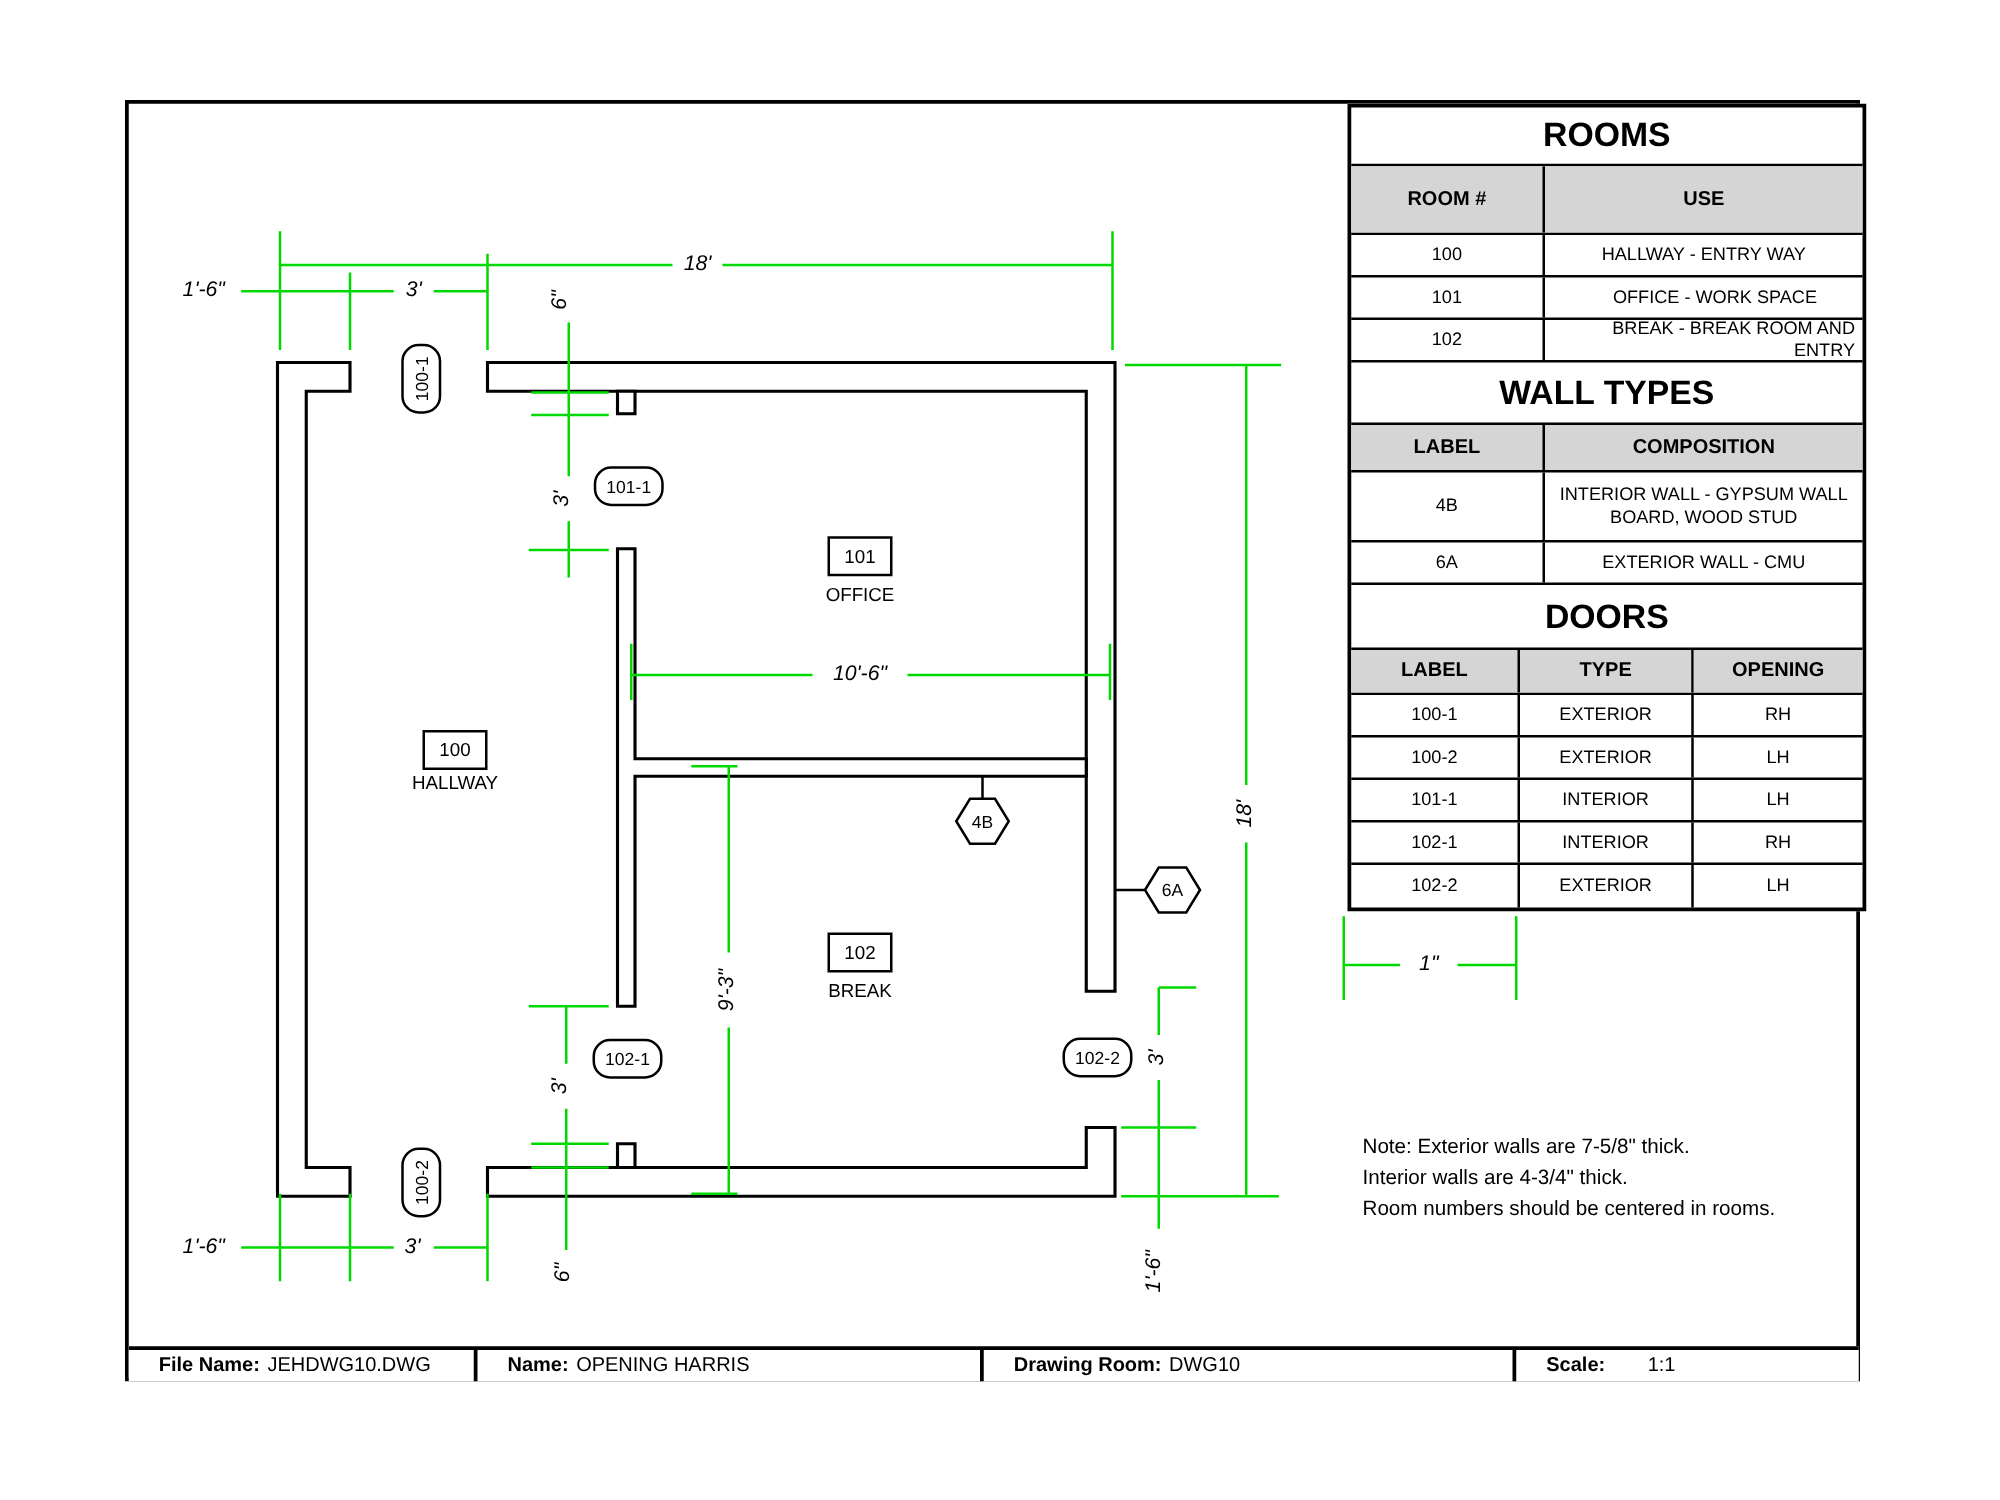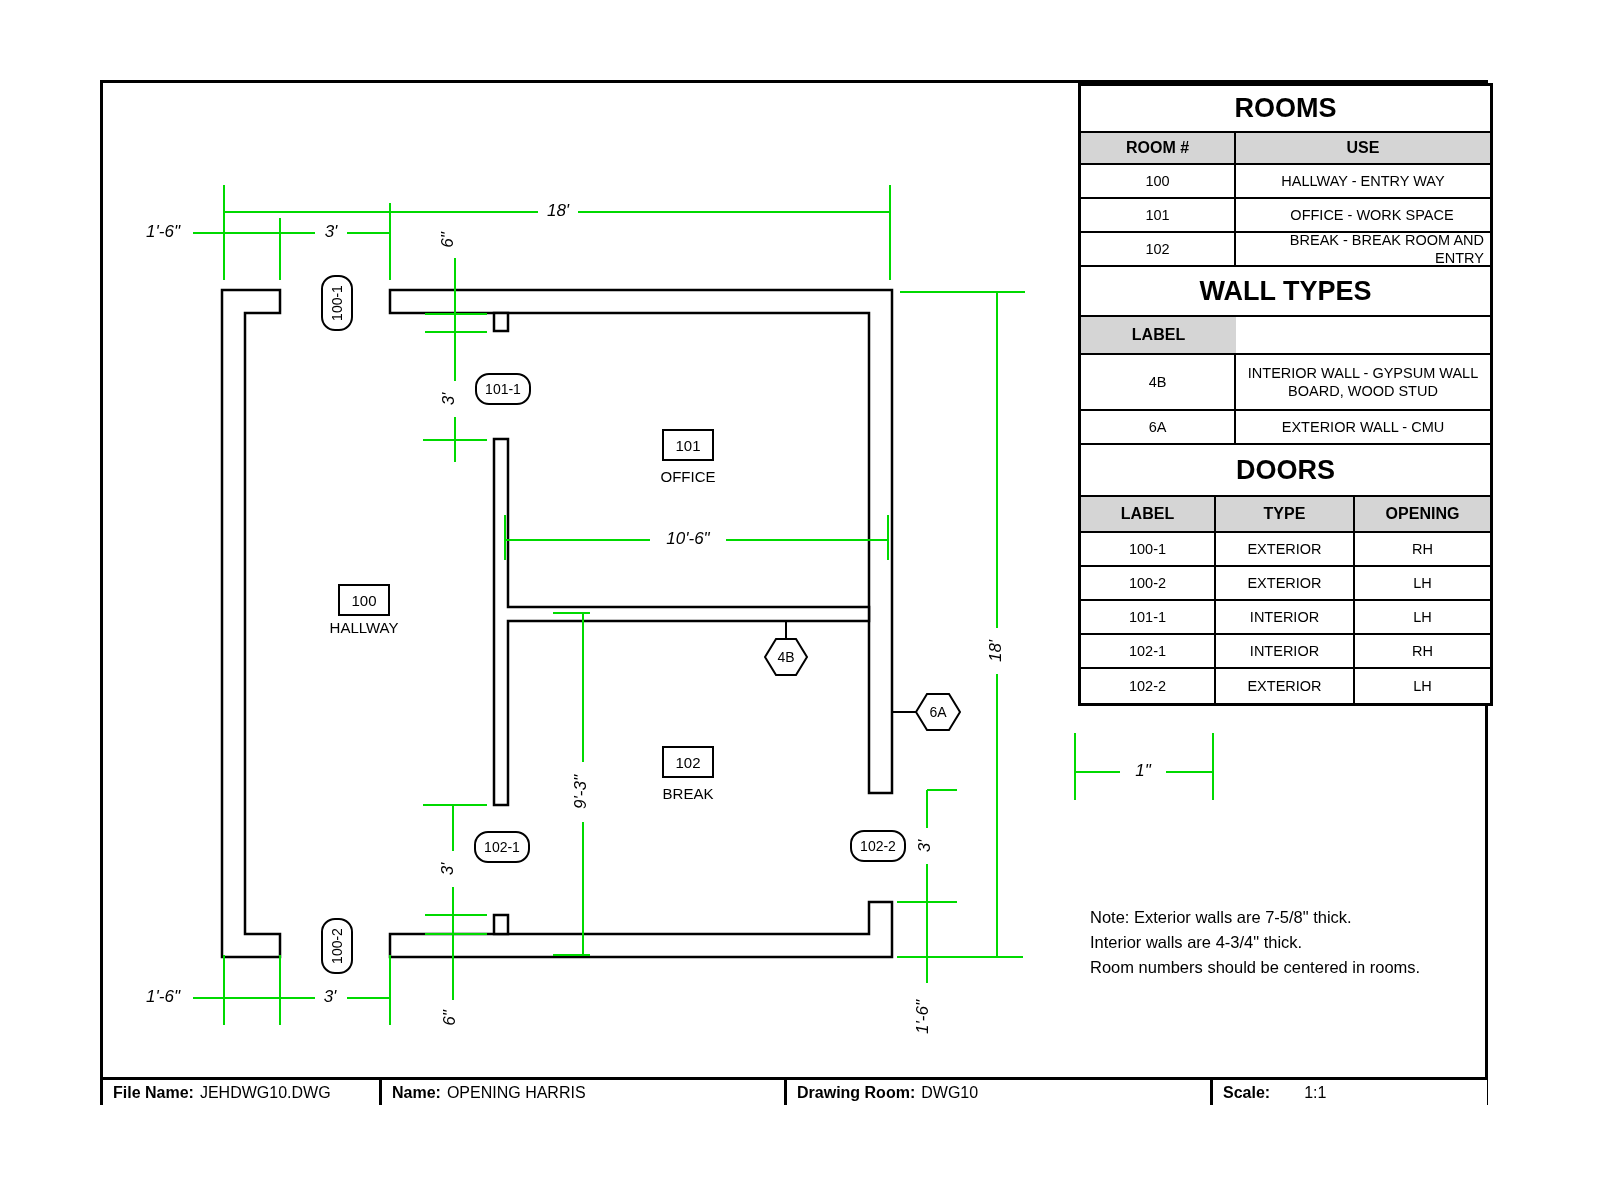--- a/index.html
+++ b/index.html
@@ -30,21 +30,21 @@
          padding:0 6px;}
   .tcell:last-child{border-right:none;}
   .title-row{justify-content:center;align-items:center;font-weight:bold;font-size:27px;}
   .head .tcell{background:#d5d5d5;font-weight:bold;font-size:16px;}
   
   .notes{position:absolute;left:1090px;top:905px;font-size:16.5px;line-height:25px;}
   
   .tb{position:absolute;left:103px;top:1077px;width:1384px;height:25px;border-top:3px solid #000;
       display:flex;box-sizing:content-box;background:#fff;}
   .tbcell{display:flex;align-items:center;box-sizing:border-box;border-right:3px solid #000;
-          padding-left:10px;font-size:16px;white-space:nowrap;overflow:hidden;}
+          padding-left:24px;font-size:16px;white-space:nowrap;overflow:hidden;}
   .tbcell:last-child{border-right:none;}
   .tbcell b{margin-right:6px;}
 </style>
 </head>
 <body>
 
 <div class="page">
 
   <div class="frame"></div>
 
@@ -145,21 +145,21 @@
   <div class="roomname" style="left:688px;top:793px;">BREAK</div>
 
   <div class="hexlabel" style="left:786px;top:657px;">4B</div>
   <div class="hexlabel" style="left:938px;top:712px;">6A</div>
 
   <div class="tablewrap">
 
     <div class="trow title-row" style="height:47px;">
       <span>ROOMS</span>
     </div>
-    <div class="trow head" style="height:32px;">
+    <div class="trow head" style="height:55px;">
       <div class="tcell" style="width:155px;">ROOM #</div>
       <div class="tcell" style="flex:1;">USE</div>
     </div>
     <div class="trow" style="height:34px;">
       <div class="tcell" style="width:155px;">100</div>
       <div class="tcell" style="flex:1;">HALLWAY - ENTRY WAY</div>
     </div>
     <div class="trow" style="height:34px;">
       <div class="tcell" style="width:155px;">101</div>
       <div class="tcell" style="flex:1;margin-left:18px;">OFFICE - WORK SPACE</div>
@@ -167,20 +167,21 @@
     <div class="trow" style="height:34px;">
       <div class="tcell" style="width:155px;">102</div>
       <div class="tcell" style="flex:1;text-align:right;">BREAK - BREAK ROOM AND ENTRY</div>
     </div>
 
     <div class="trow title-row" style="height:50px;">
       <span>WALL TYPES</span>
     </div>
     <div class="trow head" style="height:38px;">
       <div class="tcell" style="width:155px;">LABEL</div>
+      <div class="tcell" style="flex:1;">COMPOSITION</div>
     </div>
     <div class="trow" style="height:56px;">
       <div class="tcell" style="width:155px;">4B</div>
       <div class="tcell" style="flex:1;">INTERIOR WALL - GYPSUM WALL BOARD, WOOD STUD</div>
     </div>
     <div class="trow" style="height:34px;">
       <div class="tcell" style="width:155px;">6A</div>
       <div class="tcell" style="flex:1;">EXTERIOR WALL - CMU</div>
     </div>
 

